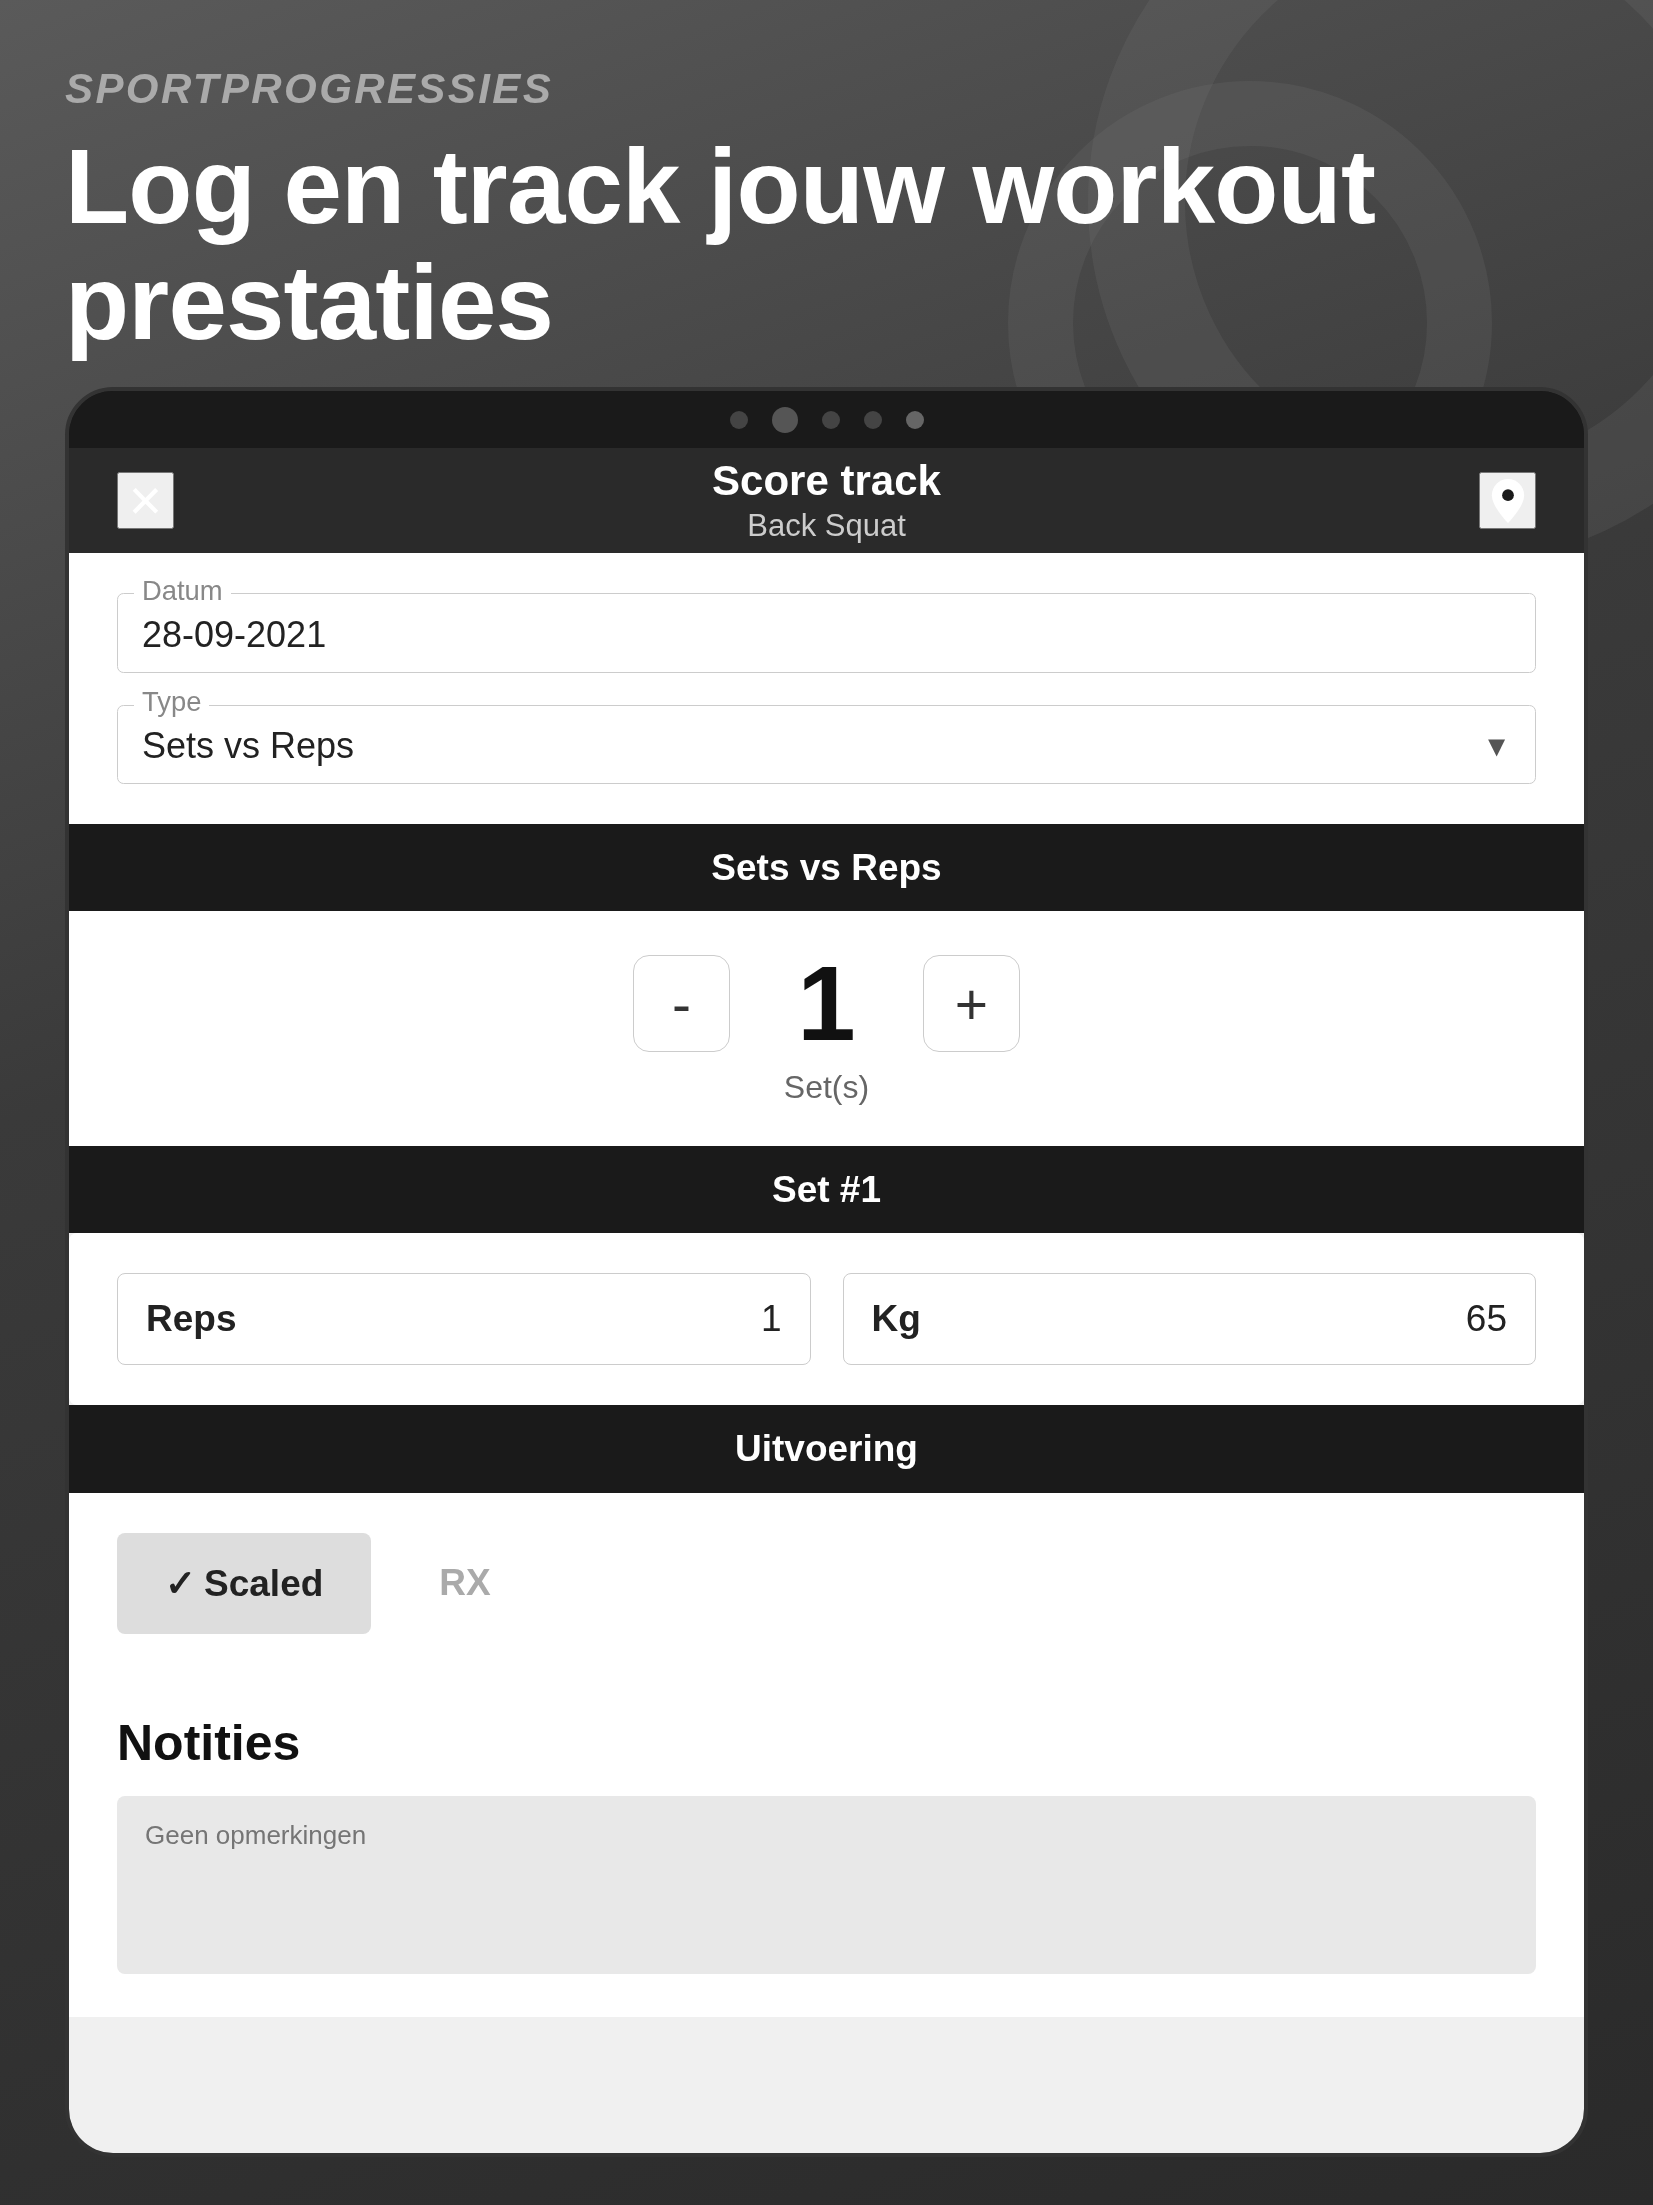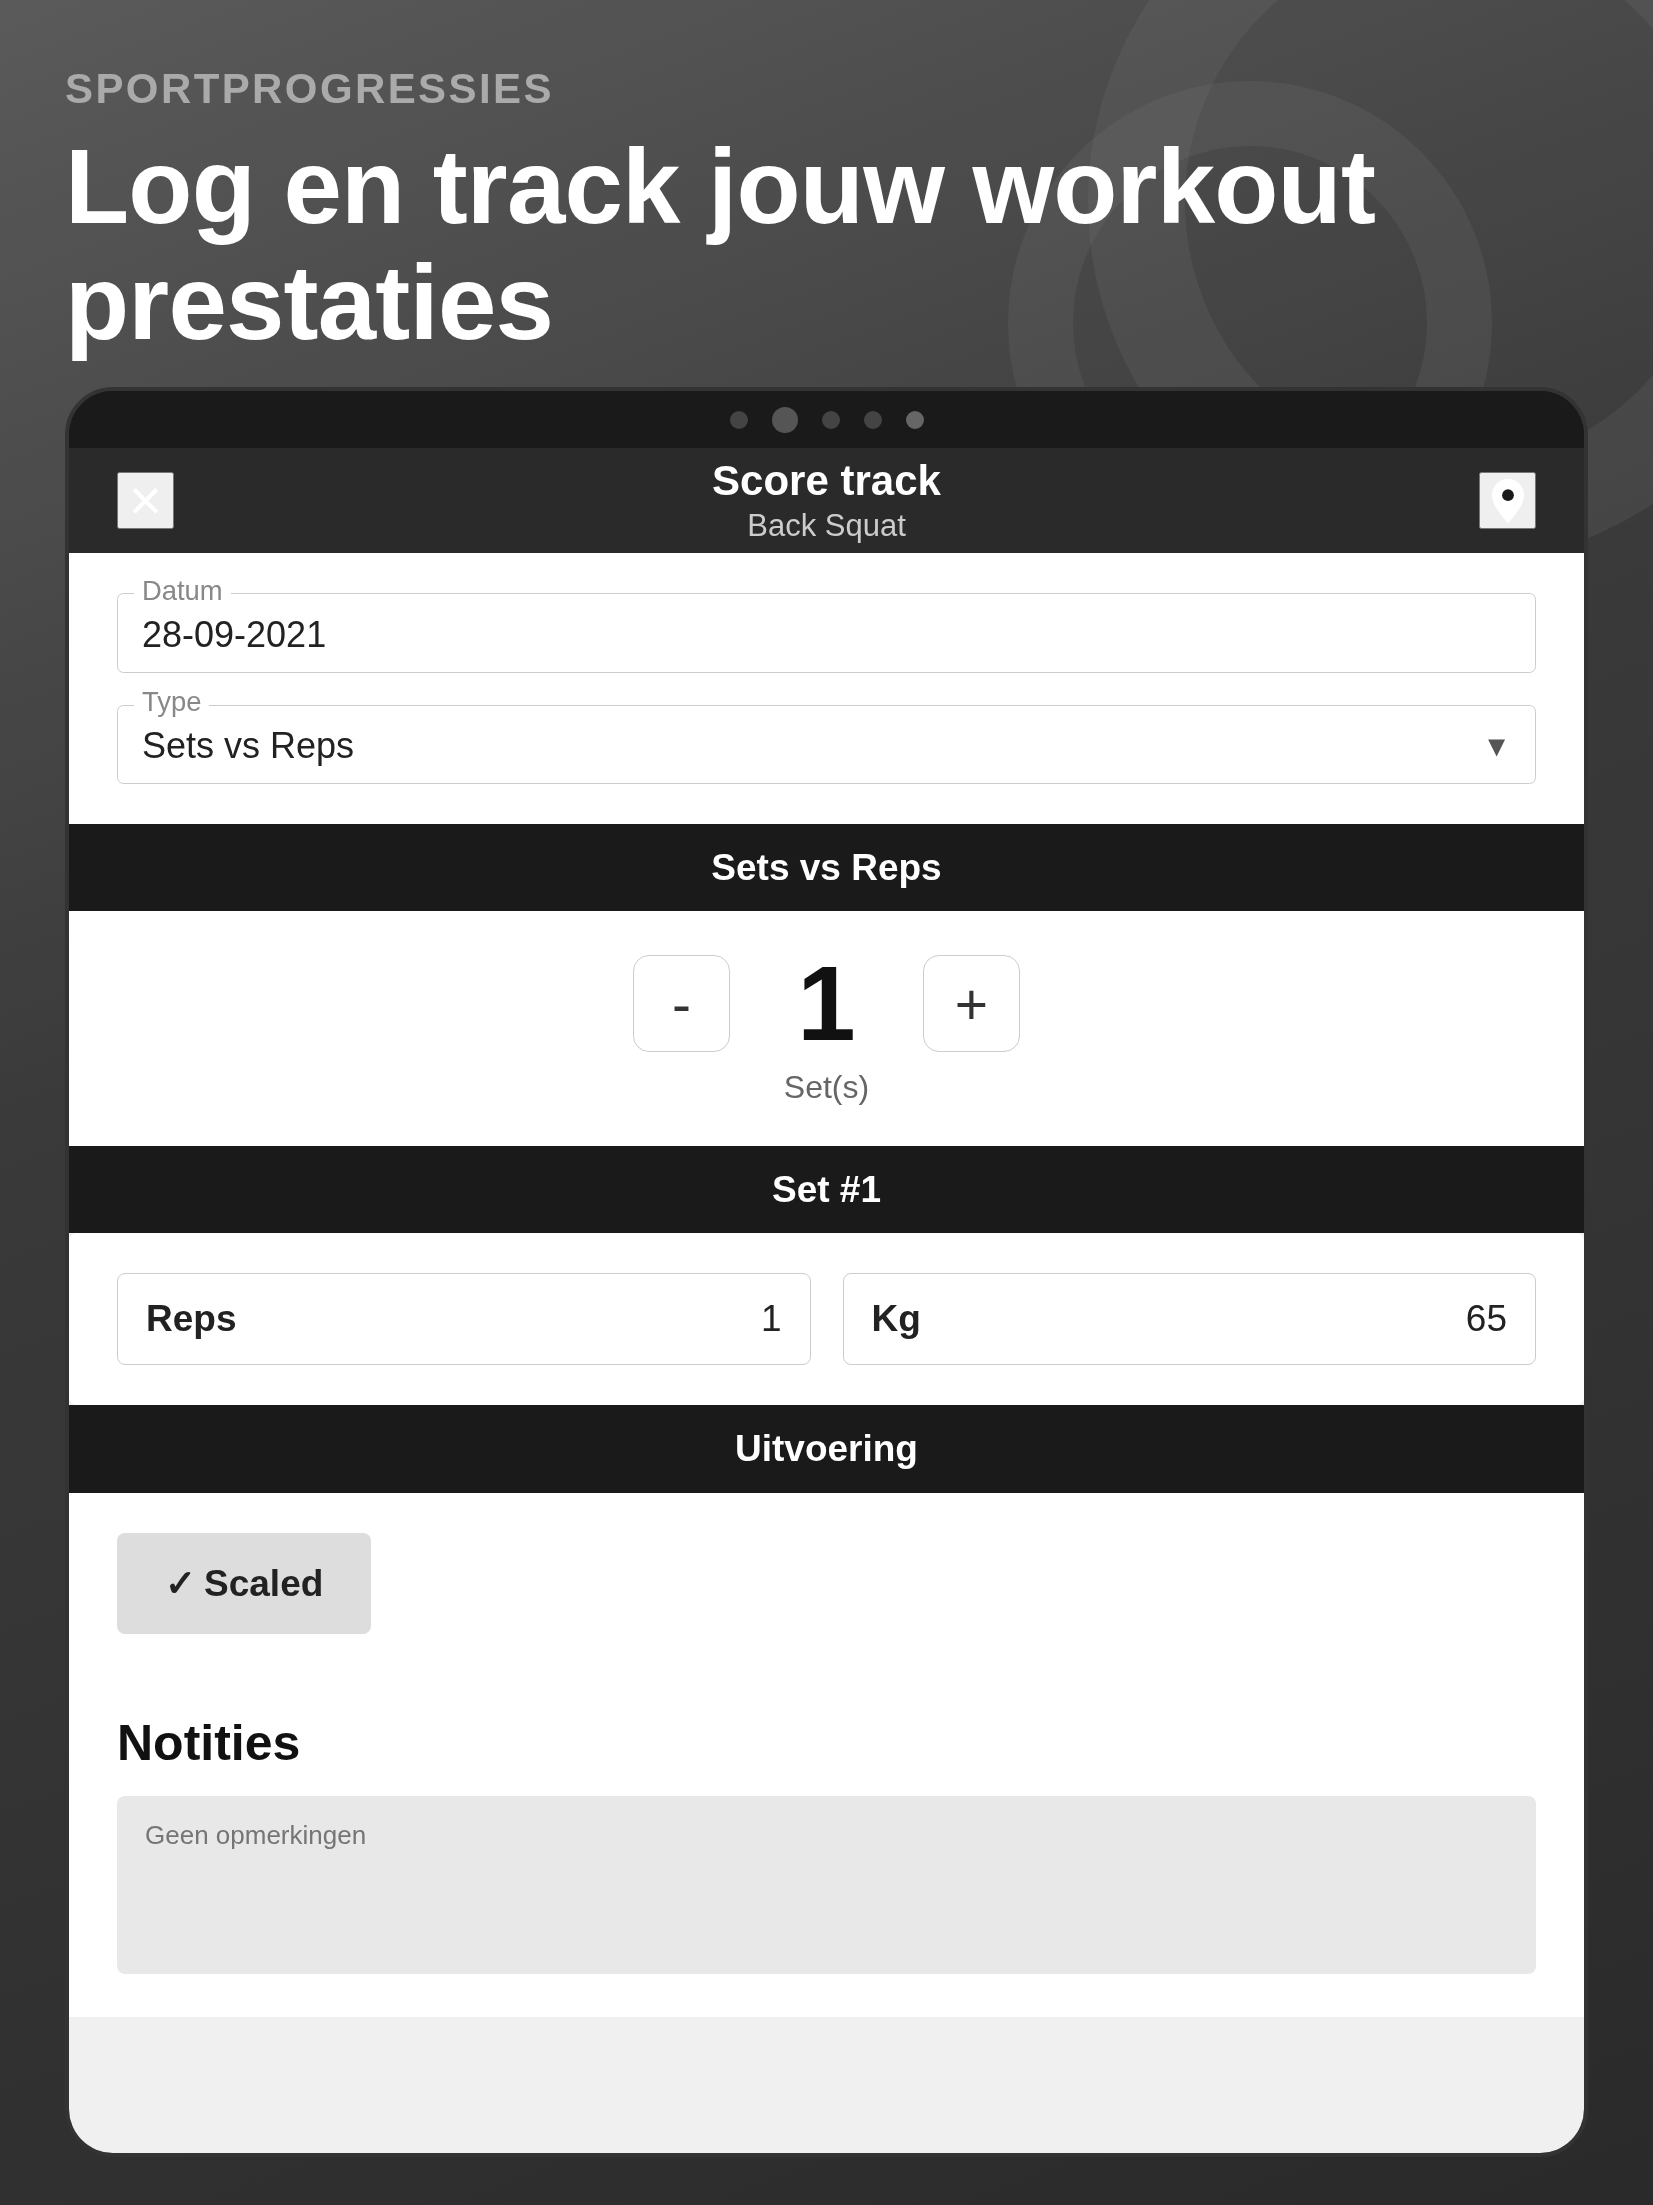--- a/index.html
+++ b/index.html
@@ -59,20 +59,21 @@
       right: 65px;
     }
 
     .header-subtitle {
       font-size: 42px;
       font-weight: 600;
       color: #aaa;
       letter-spacing: 2.4px;
       text-transform: uppercase;
       margin-bottom: 16px;
+      font-style: italic;
     }
 
     .header-title {
       font-size: 105px;
       font-weight: 900;
       color: #fff;
       line-height: 1.1;
       letter-spacing: -0.8px;
     }
 
@@ -486,20 +487,23 @@
 
       <div class="section-header">
         <span class="section-header-text">Uitvoering</span>
       </div>
 
       <div class="uitvoering-section">
         <div class="uitvoering-buttons">
           <button class="uitvoering-btn active">
             <span class="check-mark">✓</span><span>Scaled</span>
           </button>
+          <button class="uitvoering-btn inactive">
+            <span>RX</span>
+          </button>
         </div>
       </div>
 
       <div class="notities-section">
         <div class="notities-title">Notities</div>
         <textarea class="notities-textarea" placeholder="Geen opmerkingen" style=""></textarea>
       </div>
 
     </div>
 

